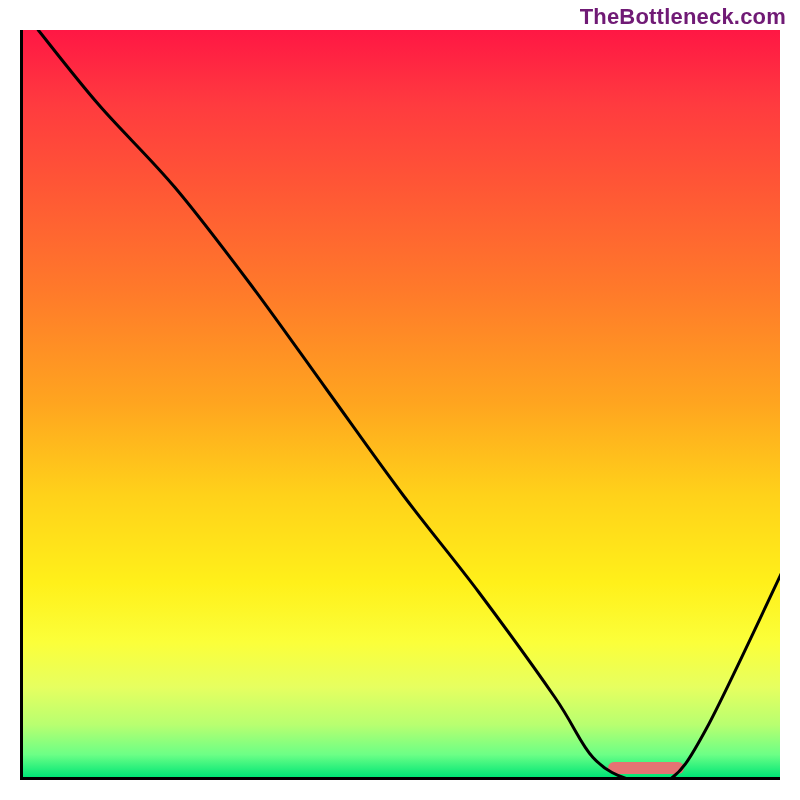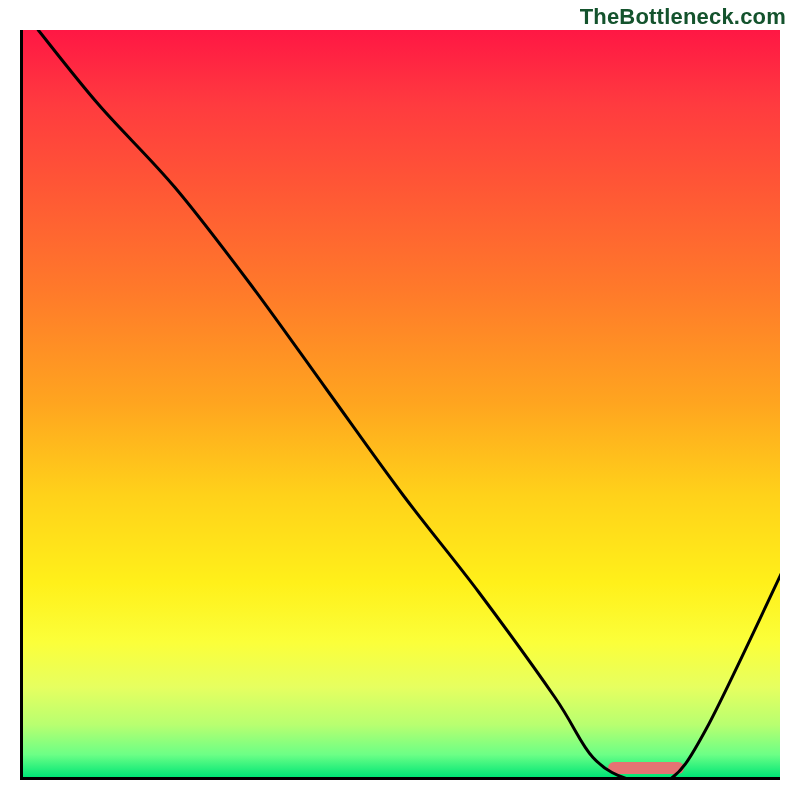--- a/index.html
+++ b/index.html
@@ -15,21 +15,21 @@
     position: relative;
     width: 800px;
     height: 800px;
   }
   .watermark {
     position: absolute;
     top: 4px;
     right: 14px;
     font-size: 22px;
     font-weight: 600;
-    color: #14532d;
+    color: #701a75;
     letter-spacing: 0.2px;
   }
   .plot-frame {
     position: absolute;
     left: 20px;
     top: 30px;
     width: 760px;
     height: 750px;
     border-left: 3px solid #000;
     border-bottom: 3px solid #000;

